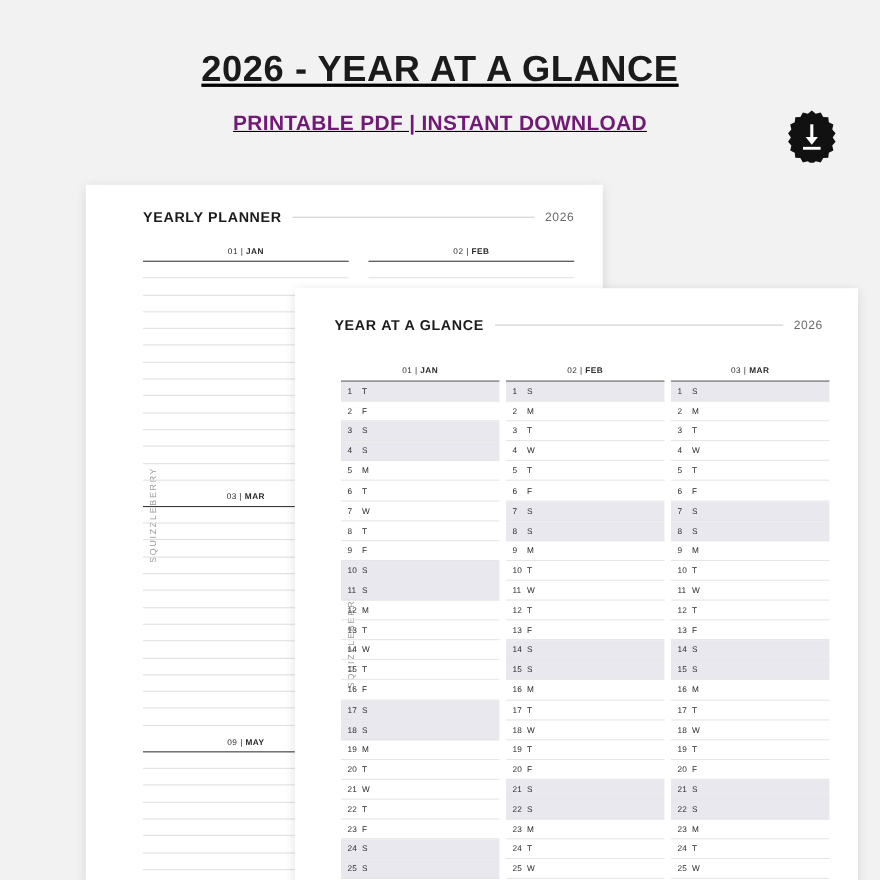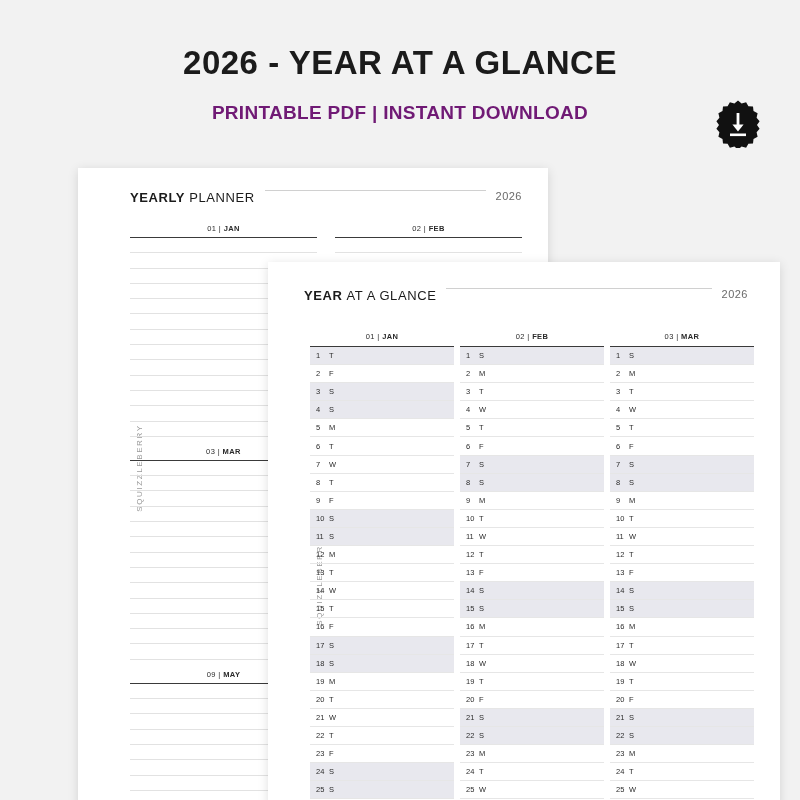--- a/index.html
+++ b/index.html
@@ -12,20 +12,21 @@
     background: #f2f2f2;
     font-family: "Liberation Sans", sans-serif;
     overflow: hidden;
     position: relative;
   }
   .header {
     position: absolute;
     top: 0; left: 0;
     width: 800px;
     text-align: center;
+    text-decoration: underline;
   }
   .title {
     margin-top: 44px;
     font-size: 33px;
     font-weight: bold;
     letter-spacing: 0.5px;
     color: #1b1b1b;
   }
   .subtitle {
     margin-top: 20px;
@@ -73,26 +74,27 @@
     font-size: 8px;
     letter-spacing: 1.6px;
     color: #9a9a9a;
     white-space: nowrap;
   }
   #sheet-back .watermark { left: 18px; top: 300px; }
   #sheet-front .watermark { left: 8px; top: 320px; }
 
   .doc-head {
     display: flex;
+    align-items: center;
     font-size: 13px;
     letter-spacing: 0.6px;
     color: #1b1b1b;
   }
   .doc-head .strong { font-weight: bold; }
-  .doc-head .light { font-weight: normal; margin-left: 4px; }
+  .doc-head .light { font-weight: bold; margin-left: 4px; }
   .doc-head .rule {
     flex: 1;
     height: 1px;
     background: #d0d0d0;
     margin: 0 10px;
   }
   .doc-head .year {
     font-size: 11px;
     color: #6a6a6a;
     letter-spacing: 0.5px;

